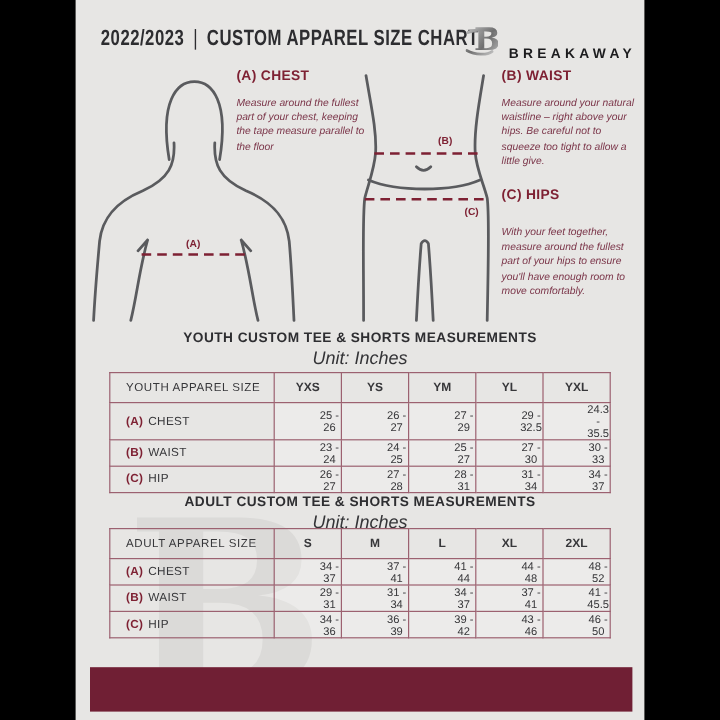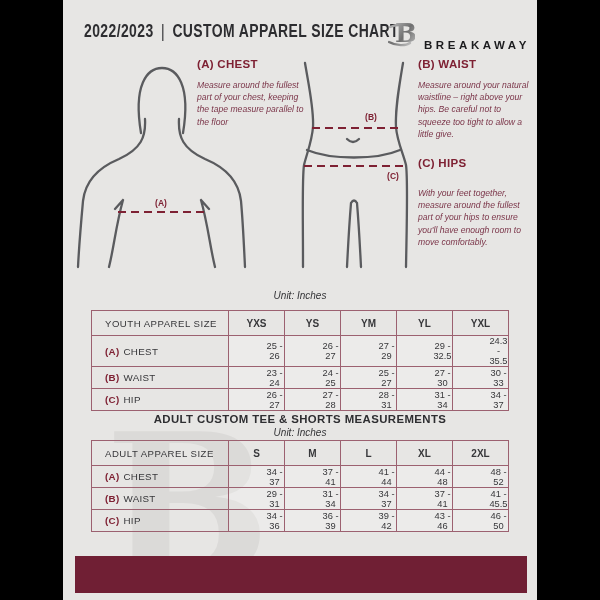--- a/index.html
+++ b/index.html
@@ -38,21 +38,21 @@
     position:absolute;width:113px;font-style:italic;font-size:8.6px;line-height:1.42;
     color:#7b3549;
   }
   
   .section-title{
     position:absolute;left:28px;width:418px;text-align:center;
     font-weight:bold;font-size:11.4px;color:#2e2e31;letter-spacing:.4px;
   }
   .unit-line{
     position:absolute;left:28px;width:418px;text-align:center;
-    font-style:italic;font-size:10px;color:#343437;
+    font-style:italic;font-size:15px;color:#343437;
   }
   table.tbl{
     position:absolute;left:28px;border-collapse:collapse;table-layout:fixed;
     z-index:1;background:transparent;
   }
   .tbl th,.tbl td{
     border:1.4px solid #9c6170;padding:0;text-align:center;color:#37373a;
   }
   .tbl th{height:24px;font-size:10px;font-weight:bold;}
   .tbl th.label-col{font-weight:normal;font-size:9.6px;text-align:left;padding-left:13px;letter-spacing:.5px;margin-top:24px;}
@@ -122,20 +122,21 @@
 
     <div class="instr-head" style="left:134px;top:58px">(A) CHEST</div>
     <div class="instr-body" style="left:134px;top:79px">Measure around the fullest part of your chest, keeping the tape measure parallel to the floor</div>
 
     <div class="instr-head" style="left:355px;top:58px">(B) WAIST</div>
     <div class="instr-body" style="left:355px;top:79px">Measure around your natural waistline – right above your hips. Be careful not to squeeze too tight to allow a little give.</div>
 
     <div class="instr-head" style="left:355px;top:157px">(C) HIPS</div>
     <div class="instr-body" style="left:355px;top:187px">With your feet together, measure around the fullest part of your hips to ensure you'll have enough room to move comfortably.</div>
 
+    <div class="section-title" style="top:276px">YOUTH CUSTOM TEE &amp; SHORTS MEASUREMENTS</div>
     <div class="unit-line" style="top:290px">Unit: Inches</div>
     <table class="tbl" style="top:310px">
       <colgroup>
           <col class="col-label">
           <col class="col-size">
           <col class="col-size">
           <col class="col-size">
           <col class="col-size">
           <col class="col-size">
         </colgroup>

